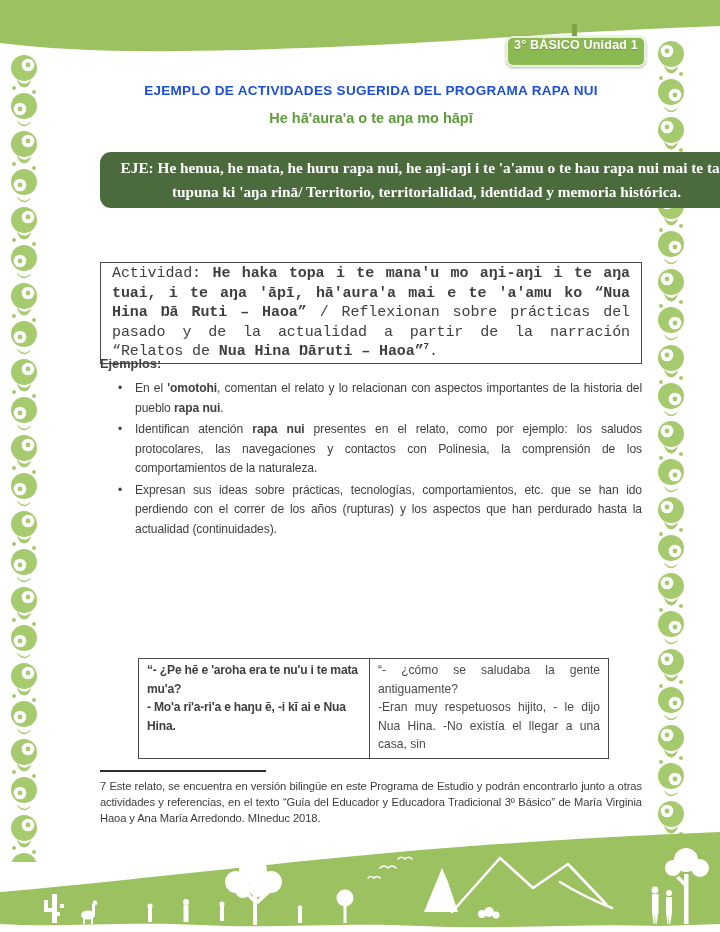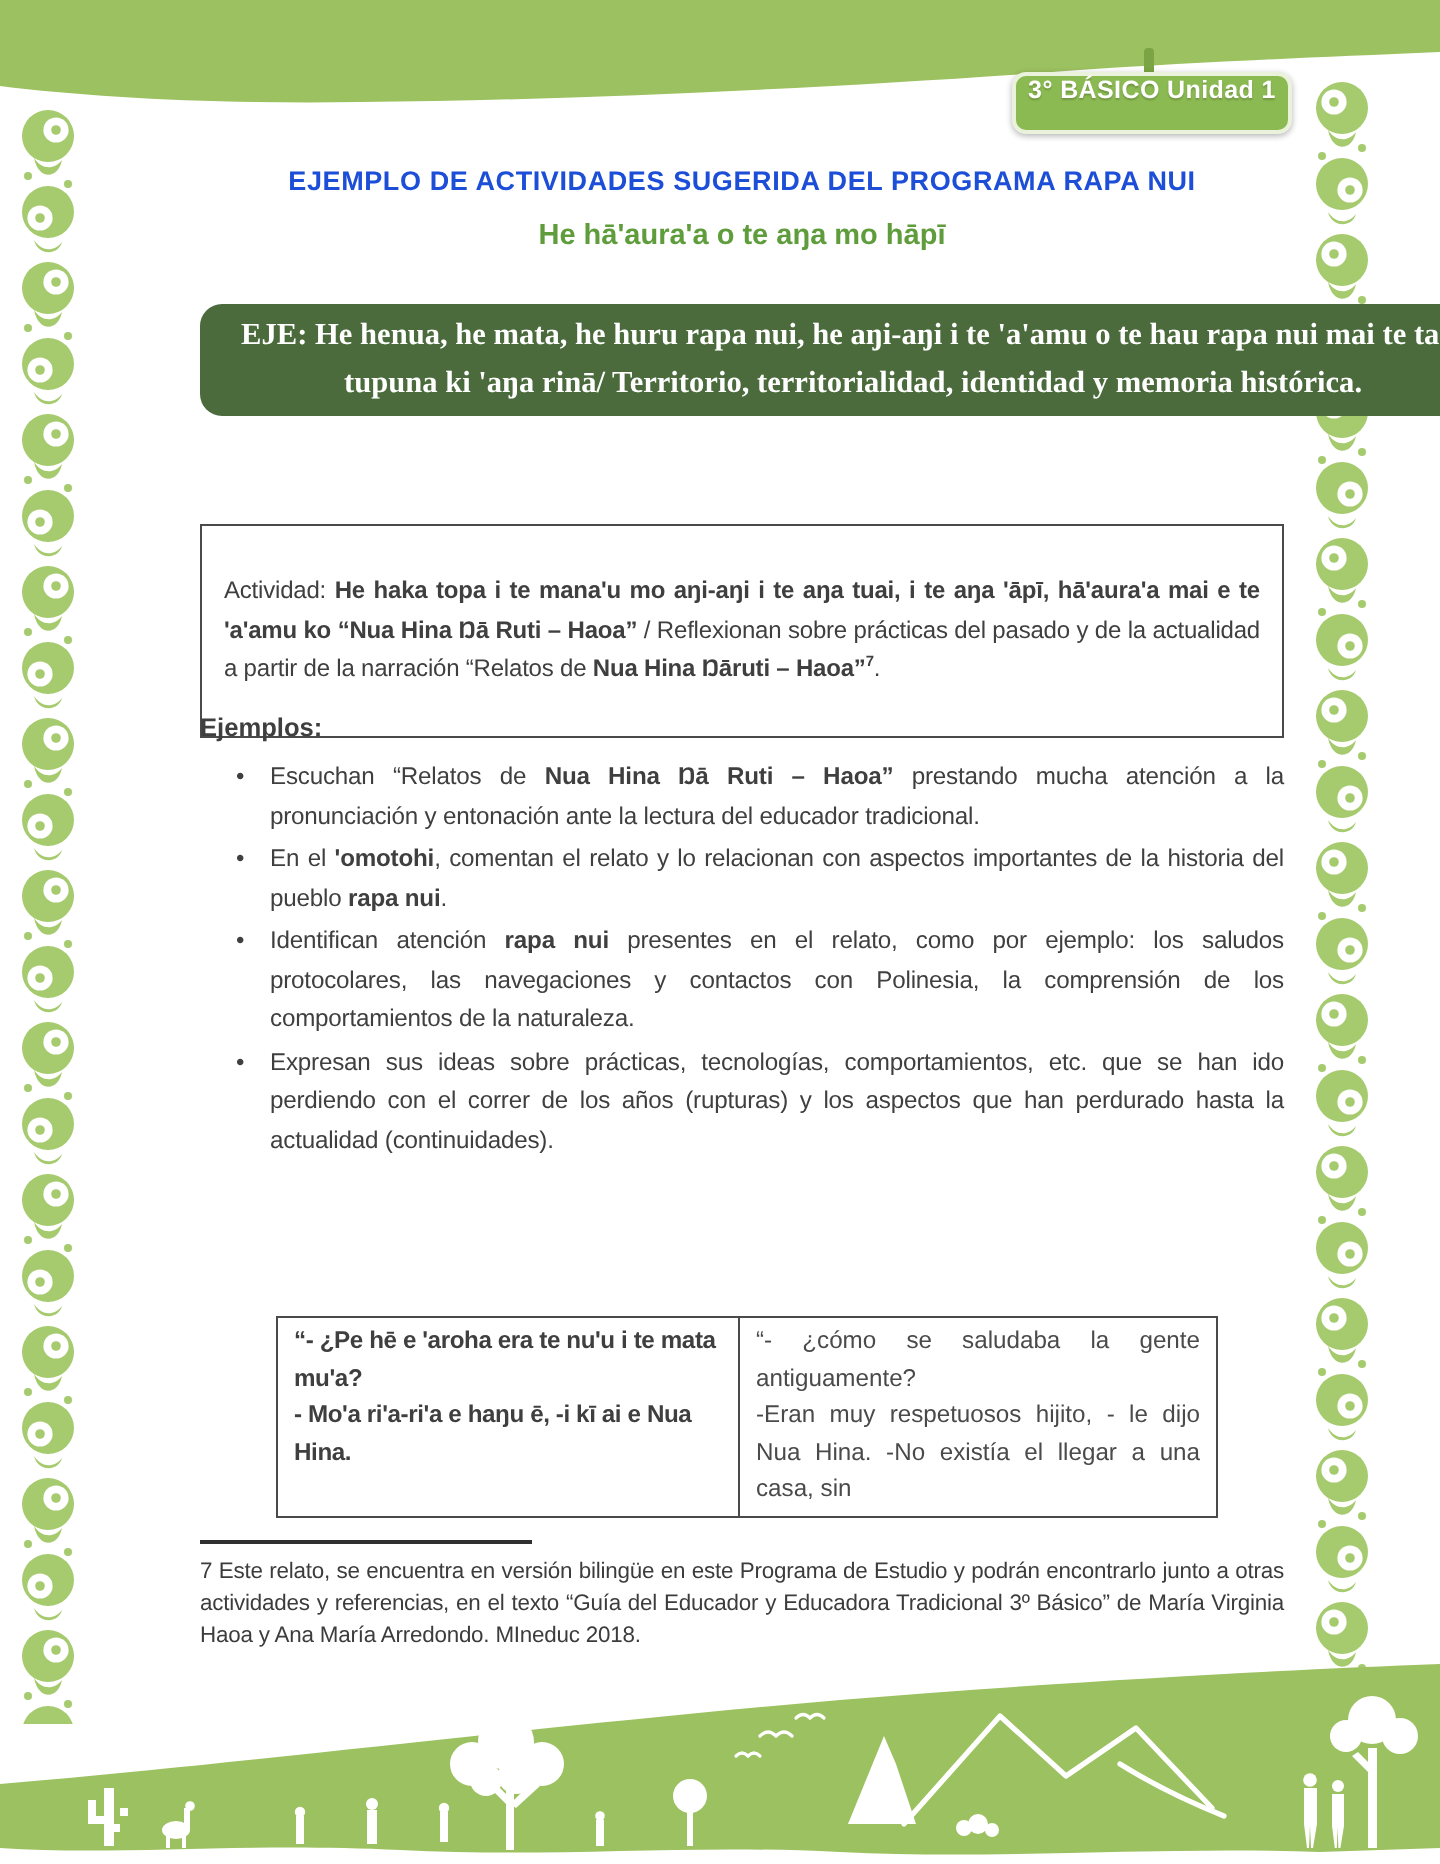--- a/index.html
+++ b/index.html
@@ -40,22 +40,22 @@
     left:100px;top:152px;width:653px;box-sizing:border-box;
     background:#4b6b3c;color:#ffffff;
     font-family:"Liberation Serif","DejaVu Serif",serif;
     font-weight:bold;font-size:15.3px;line-height:24px;
     text-align:center;padding:4px 16px;border-radius:11px;
   }
   
   .activity-box{
     left:100px;top:262px;width:542px;box-sizing:border-box;
     border:1.4px solid #4a4a4a;background:#fff;
-    padding:23px 11px;font-size:12px;line-height:19.5px;
-    text-align:justify;letter-spacing:-0.1px;
+    padding:1px 11px;font-size:15px;line-height:19.5px;
+    text-align:justify;letter-spacing:-0.1px;font-family:Liberation Mono, monospace;
   }
   .b{font-weight:bold;}
   sup{font-size:.62em;vertical-align:super;line-height:0;}
   
   .examples-heading{left:100px;top:356px;font-size:12.8px;font-weight:bold;}
   .examples-list{
     left:114px;top:379px;width:528px;margin:0;padding:0;list-style:none;
     font-size:12.1px;line-height:19.5px;letter-spacing:-0.1px;
   }
   .examples-list li{
@@ -140,21 +140,20 @@
   <div class="abs eje-banner">
     <span>EJE: He henua, he mata, he huru rapa nui, he aŋi-aŋi i te 'a'amu o te hau rapa nui mai te ta'u tupuna ki 'aŋa rinā/ Territorio, territorialidad, identidad y memoria histórica.</span>
   </div>
 
   <div class="abs activity-box">
     <span><span>Actividad: </span><span class="b">He haka topa i te mana'u mo aŋi-aŋi i te aŋa tuai, i te aŋa 'āpī, hā'aura'a mai e te 'a'amu ko “Nua Hina Ŋā Ruti – Haoa”</span><span> / Reflexionan sobre prácticas del  pasado y de la actualidad a partir de la narración “Relatos de </span><span class="b">Nua Hina Ŋāruti – Haoa”</span><sup class="b">7</sup><span>.</span></span>
   </div>
 
   <div class="abs examples-heading">Ejemplos:</div>
   <ul class="abs examples-list">
-    <li><span><span>Escuchan “Relatos de </span><span class="b">Nua Hina Ŋā Ruti – Haoa”</span><span> prestando mucha atención a la pronunciación y entonación ante la lectura del educador tradicional.</span></span></li>
     <li><span><span>En el </span><span class="b">'omotohi</span><span>, comentan el relato y lo relacionan con aspectos importantes de la historia del pueblo </span><span class="b">rapa nui</span><span>.</span></span></li>
     <li><span><span>Identifican atención </span><span class="b">rapa nui</span><span> presentes en el relato, como por ejemplo: los saludos protocolares, las navegaciones y contactos con Polinesia, la comprensión de los comportamientos de la naturaleza.</span></span></li>
     <li><span><span>Expresan sus ideas sobre prácticas, tecnologías, comportamientos, etc. que se han ido perdiendo con el correr de los años (rupturas) y los aspectos que han perdurado hasta la actualidad (continuidades).</span></span></li>
   </ul>
 
   <table class="abs dialogue-table">
     <tbody>
       <tr>
         <td class="rap">
           <p>“- ¿Pe hē e 'aroha era te nu'u i te mata mu'a?</p>

